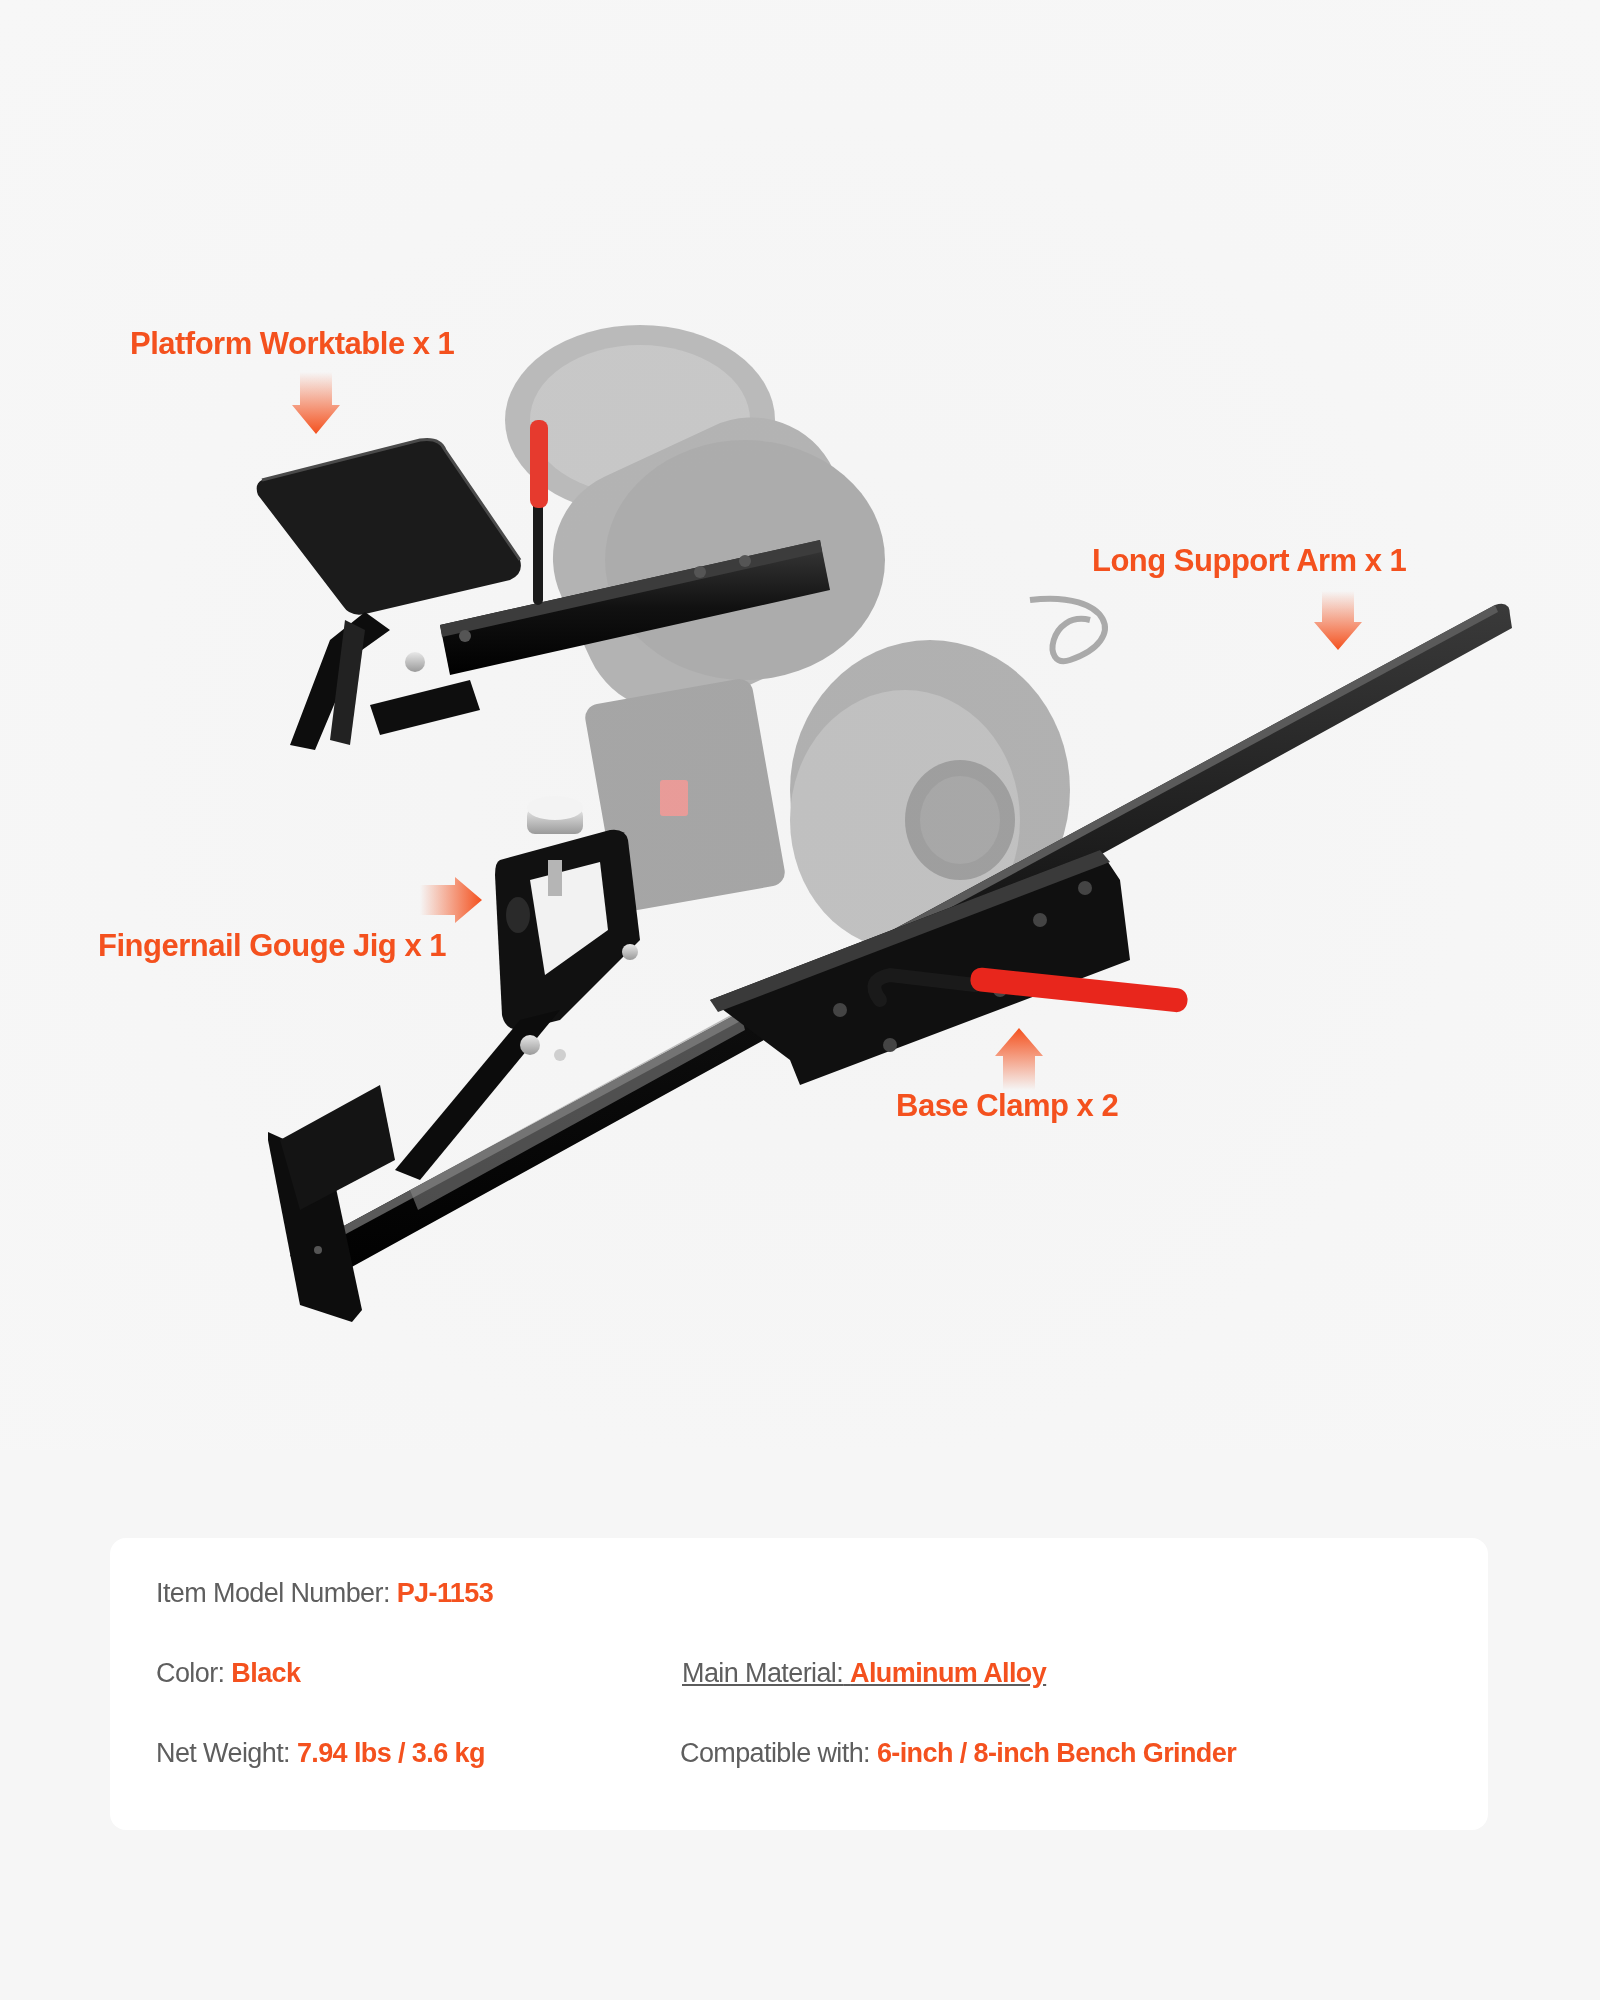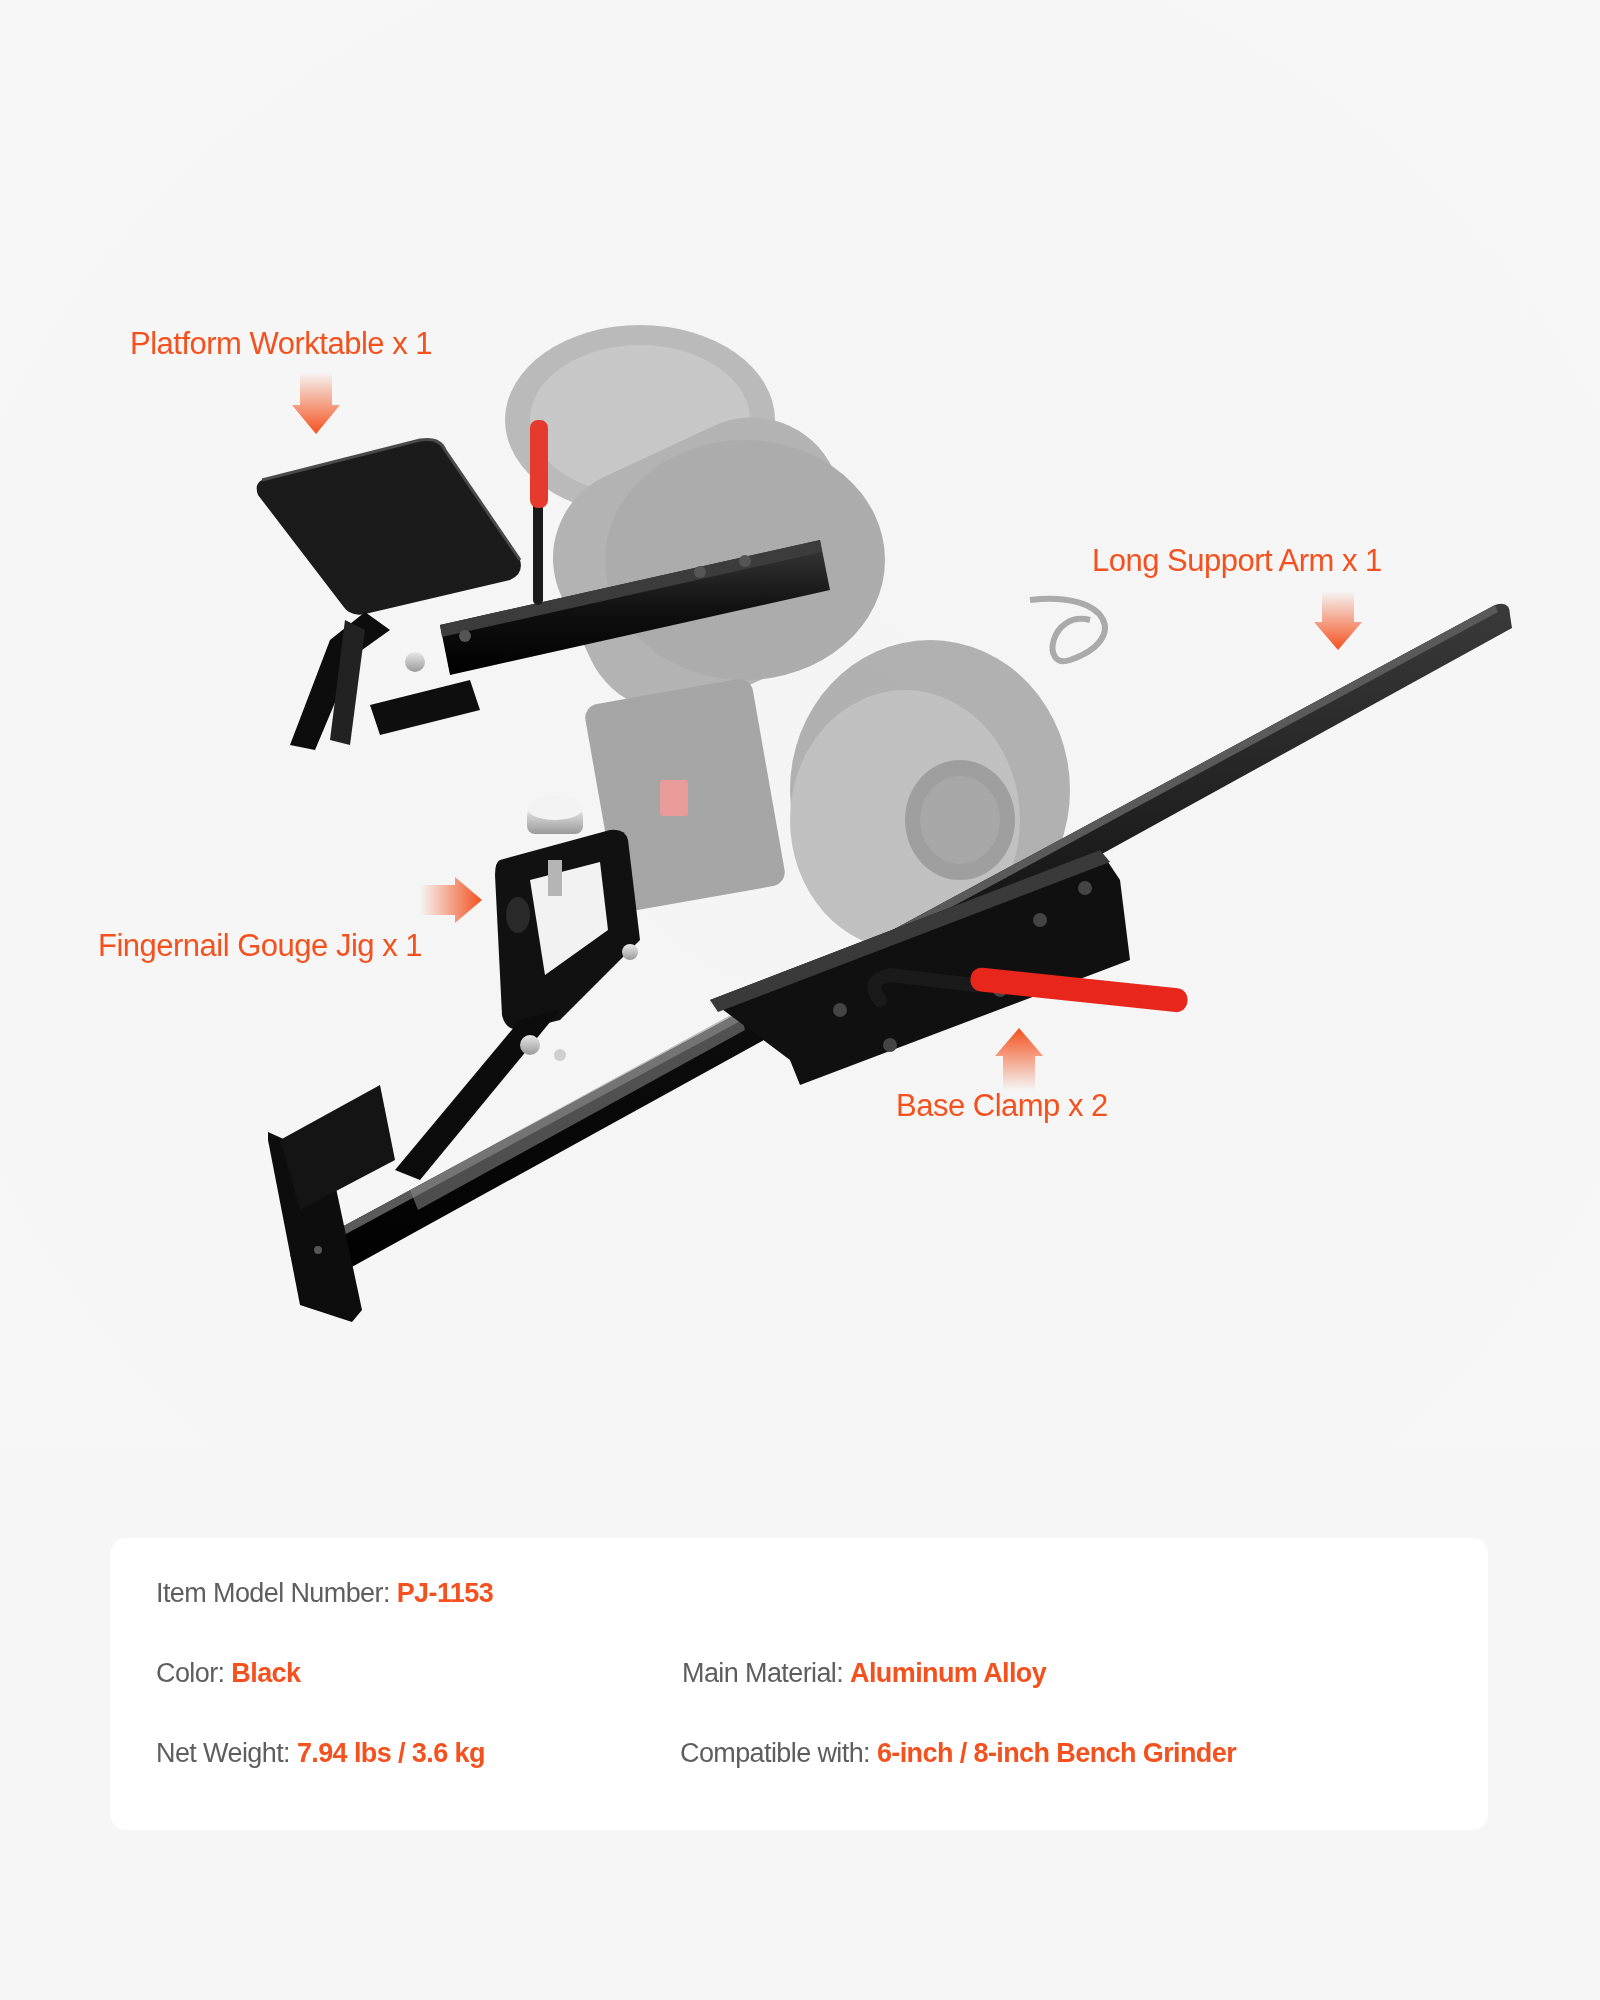--- a/index.html
+++ b/index.html
@@ -13,21 +13,21 @@
     .bg-grad {
       position: absolute; left: 0; top: 0; width: 1600px; height: 1450px;
       background: radial-gradient(ellipse at 50% 55%, #f4f4f4 0%, #f6f6f6 60%, #f7f7f7 100%);
     }
     .product {
       position: absolute; left: 0; top: 0; width: 1600px; height: 1450px;
     }
     .callout {
       position: absolute;
       color: #f4511e;
-      font-weight: 400;
+      font-weight: 700;
       font-size: 31px;
       letter-spacing: -0.5px;
       white-space: nowrap;
     }
     .spec-card {
       position: absolute;
       left: 110px; top: 1538px;
       width: 1378px; height: 292px;
       background: #ffffff;
       border-radius: 16px;
@@ -159,21 +159,21 @@
   </div>
   <div class="spec-row" style="left:46px; top:120px;">
     <span class="spec-label">Color:</span>
     <span class="spec-value">Black</span>
   </div>
   <div class="spec-row" style="left:46px; top:200px;">
     <span class="spec-label">Net Weight:</span>
     <span class="spec-value">7.94 lbs / 3.6 kg</span>
   </div>
 
-  <div class="spec-row" style="left:572px; top:120px;">
+  <div class="spec-row" style="left:572px; top:120px;text-decoration:underline;">
     <span class="spec-label">Main Material:</span>
     <span class="spec-value">Aluminum Alloy</span>
   </div>
   <div class="spec-row" style="left:570px; top:200px;">
     <span class="spec-label">Compatible with:</span>
     <span class="spec-value">6-inch / 8-inch Bench Grinder</span>
   </div>
 </div>
 
 </body></html>

